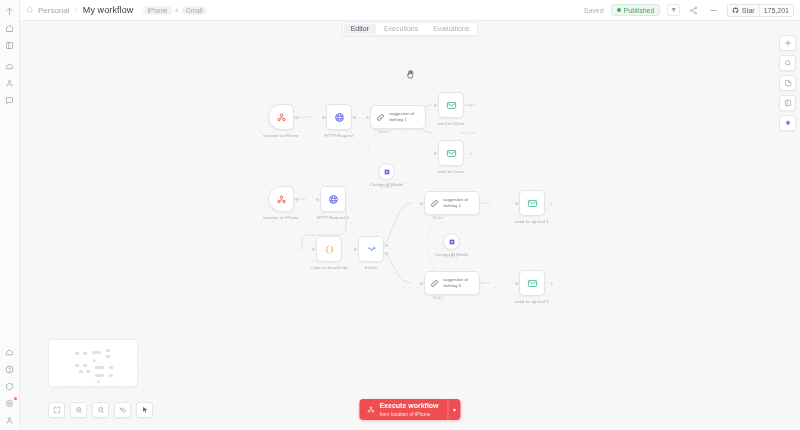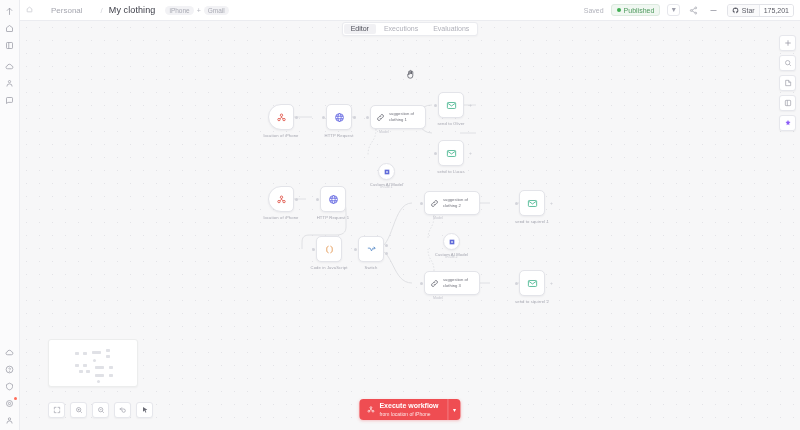--- a/index.html
+++ b/index.html
@@ -33,21 +33,21 @@
 
   
   .main { flex: 1; display: flex; flex-direction: column; position: relative; min-width: 0; }
 
   
   .hdr {
     height: 21px; background: #ffffff; border-bottom: 1px solid #ebecf0;
     display: flex; align-items: center; padding: 0 6px; gap: 6px;
     position: relative; z-index: 4; flex: 0 0 21px;
   }
-  .crumb { display: flex; align-items: flex-start; gap: 18px; font-size: 8px; color: #a6a7b0; }
+  .crumb { display: flex; align-items: flex-start; gap: 5px; font-size: 8px; color: #a6a7b0; }
   .crumb-ico { width: 7px; height: 7px; color: #b9bac3; }
   .crumb-ico svg { width: 7px; height: 7px; display: block; }
   .crumb-sep { color: #d2d3da; font-size: 8px; }
   .wf-name { font-size: 9px; color: #3b3c46; font-weight: 400; letter-spacing: .1px; }
   .tag-row { display: flex; align-items: center; gap: 3px; margin-left: 4px; }
   .tag {
     font-size: 6.5px; color: #a8a9b3; background: #f2f2f5;
     padding: 1px 4px; border-radius: 7px; white-space: nowrap;
   }
   .tag-plus { font-size: 7px; color: #b6b7c0; }
@@ -277,21 +277,21 @@
     <div class="hdr">
       <div class="crumb">
         <span class="crumb-ico">
           <svg viewBox="0 0 24 24" fill="none" stroke="currentColor" stroke-width="2">
               <path d="M4 10l8-6 8 6v9a1 1 0 0 1-1 1H5a1 1 0 0 1-1-1z"></path>
             </svg>
         </span>
         <span>Personal</span>
         <span class="crumb-sep">/</span>
       </div>
-      <div class="wf-name">My clothing</div>
+      <div class="wf-name">My workflow</div>
       <div class="tag-row">
         <span class="tag">iPhone</span>
         <span class="tag-plus">+</span>
         <span class="tag">Gmail</span>
       </div>
 
       <div class="hdr-right">
         <span class="save-txt">Saved</span>
         <div class="pub-pill">
           <span class="pub-dot"></span>

